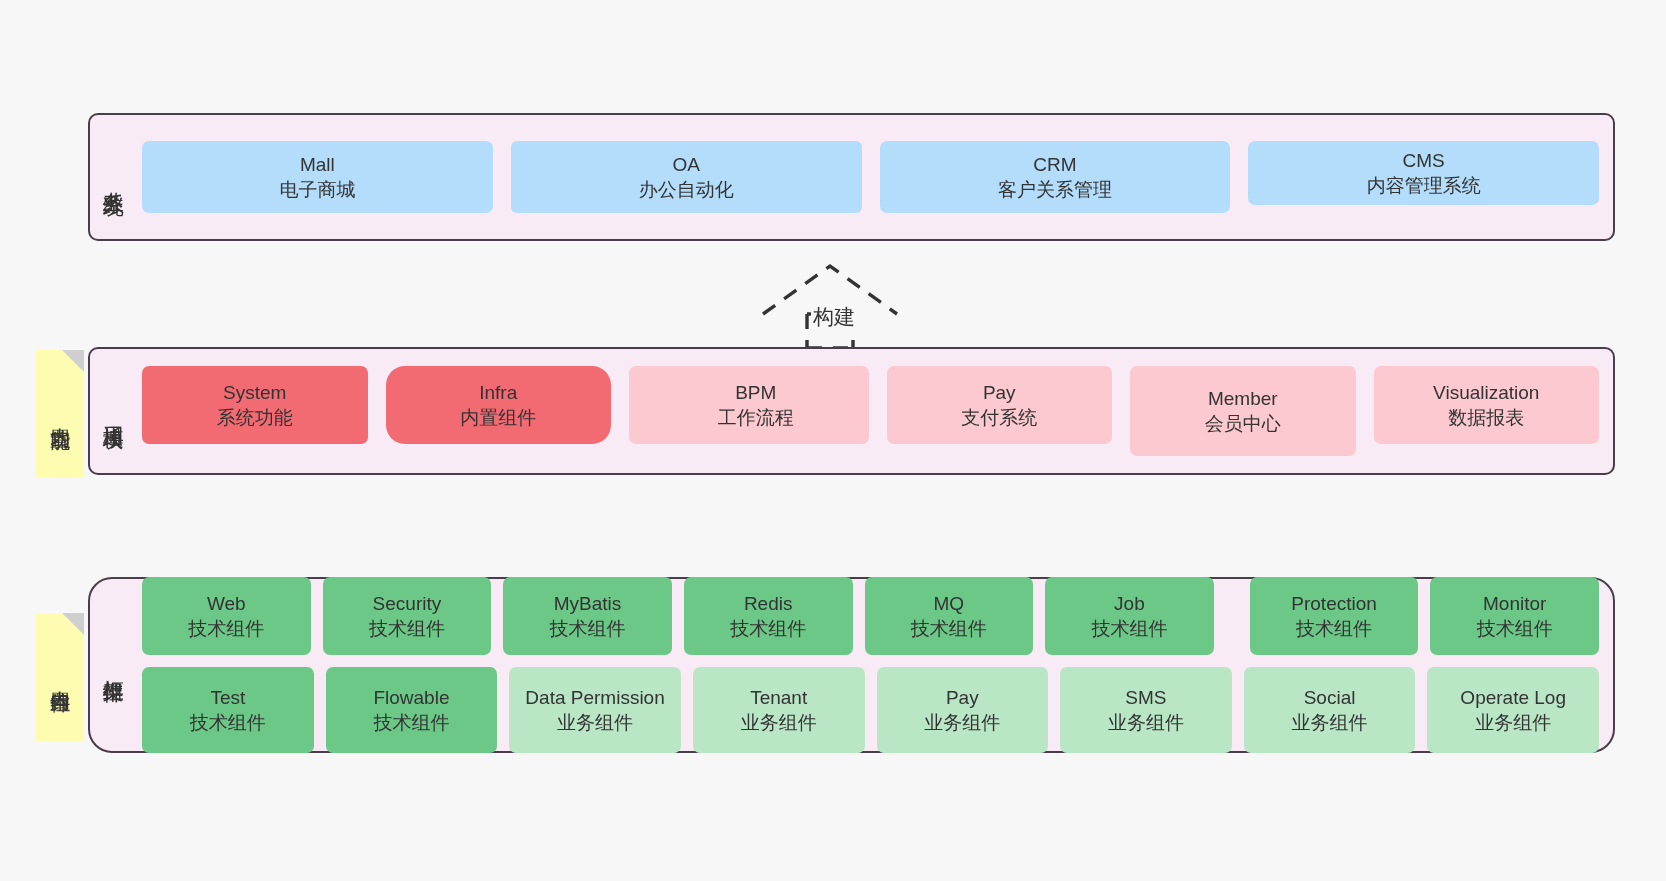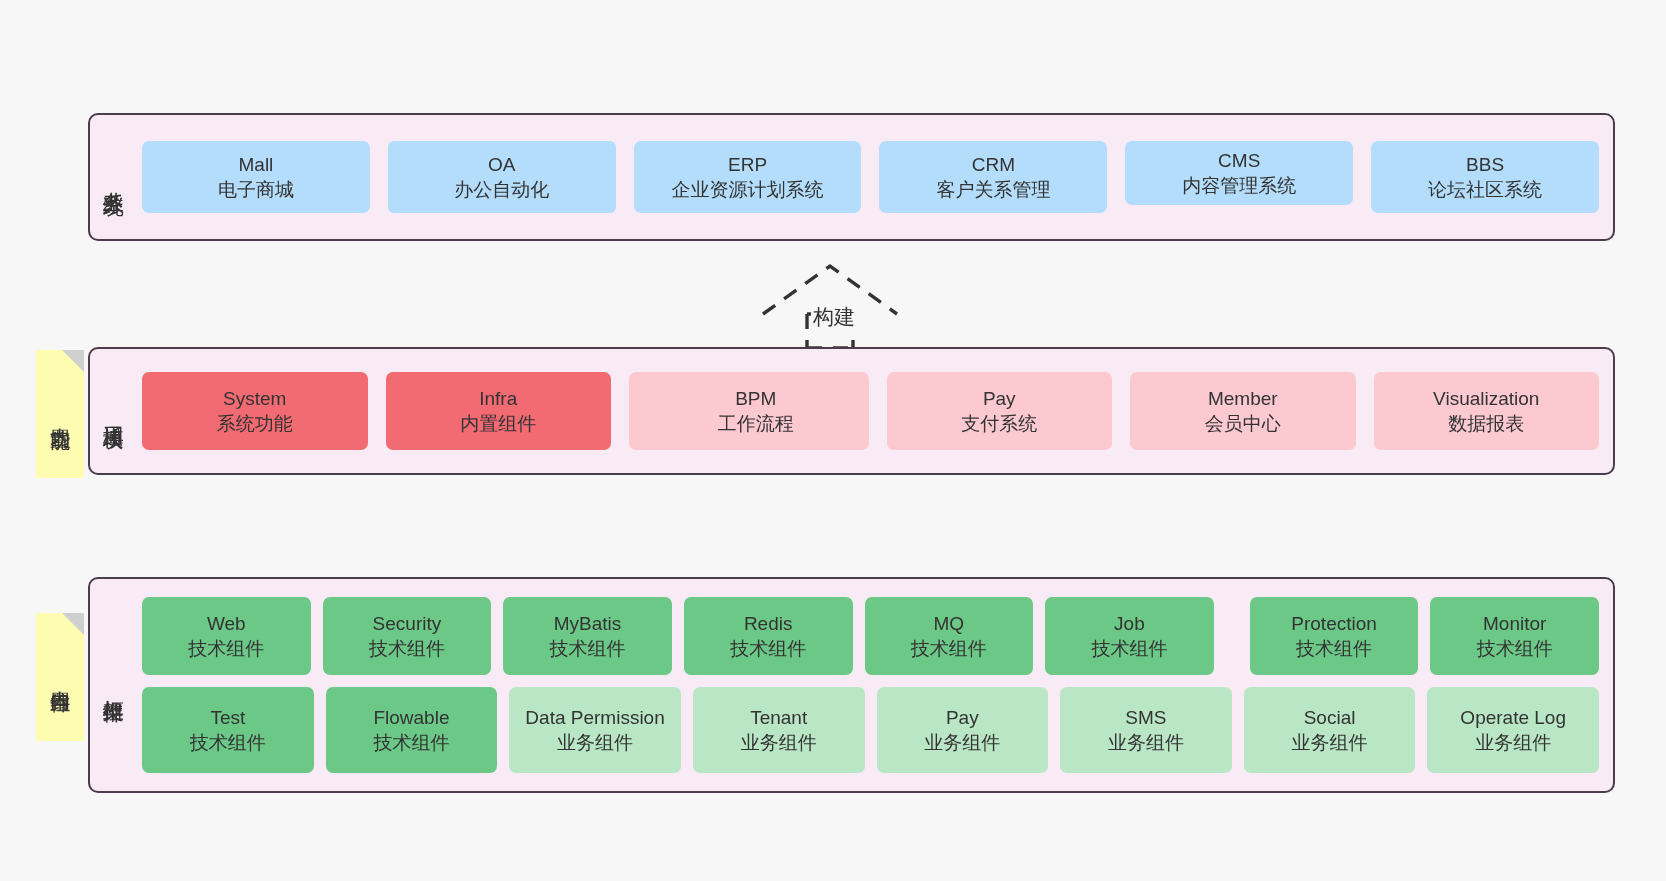--- a/index.html
+++ b/index.html
@@ -123,34 +123,26 @@
       <div class="row">
         <div class="cell c-blue" style="height:72px;">
           <div class="en">Mall</div>
           <div class="cn">电子商城</div>
         </div>
         <div class="cell c-blue" style="height:72px;border-radius:6px;">
           <div class="en">OA</div>
           <div class="cn">办公自动化</div>
         </div>
         <div class="cell c-blue" style="height:72px;">
-          <div class="en">ERP</div>
-          <div class="cn">企业资源计划系统</div>
-        </div>
-        <div class="cell c-blue" style="height:72px;">
           <div class="en">CRM</div>
           <div class="cn">客户关系管理</div>
         </div>
         <div class="cell c-blue" style="height:64px;">
           <div class="en">CMS</div>
           <div class="cn">内容管理系统</div>
-        </div>
-        <div class="cell c-blue" style="height:72px;">
-          <div class="en">BBS</div>
-          <div class="cn">论坛社区系统</div>
         </div>
       </div>
     </div>
   </div>
 
   <div class="arrow" style="left:755px;top:262px;">
     <svg width="150" height="88" viewBox="0 0 150 88">
       <path d="M 8 52 L 75 4 L 142 52" fill="none" stroke="#333" stroke-width="3.4" stroke-dasharray="15,11" stroke-linecap="butt"></path>
       <path d="M 52 52 L 98 52" fill="none" stroke="#333" stroke-width="3.4" stroke-dasharray="15,11"></path>
       <path d="M 52 52 L 52 86" fill="none" stroke="#333" stroke-width="3.4" stroke-dasharray="15,11"></path>
@@ -166,51 +158,51 @@
   </div>
 
   <div class="layer" id="layer-common" style="left:88px;top:347px;width:1527px;height:128px;">
     <div class="layer-title">通用模块</div>
     <div class="layer-body">
       <div class="row">
         <div class="cell c-red" style="height:78px;">
           <div class="en">System</div>
           <div class="cn">系统功能</div>
         </div>
-        <div class="cell c-red" style="height:78px;">
+        <div class="cell c-red" style="height:78px;border-radius:19px;">
           <div class="en">Infra</div>
           <div class="cn">内置组件</div>
         </div>
         <div class="cell c-pink" style="height:78px;padding-left:18px;">
           <div class="en">BPM</div>
           <div class="cn">工作流程</div>
         </div>
         <div class="cell c-pink" style="height:78px;">
           <div class="en">Pay</div>
           <div class="cn">支付系统</div>
         </div>
-        <div class="cell c-pink" style="height:78px;">
+        <div class="cell c-pink" style="height:90px;">
           <div class="en">Member</div>
           <div class="cn">会员中心</div>
         </div>
         <div class="cell c-pink" style="height:78px;">
           <div class="en">Visualization</div>
           <div class="cn">数据报表</div>
         </div>
       </div>
     </div>
   </div>
 
 
   <div class="note" style="left:36px;top:613px;width:48px;height:128px;">
     <span class="fold"></span>
     <span>内置组件</span>
   </div>
 
-  <div class="layer" id="layer-framework" style="left:88px;top:577px;width:1527px;height:216px;">
+  <div class="layer" id="layer-framework" style="left:88px;top:577px;width:1527px;height:176px;border-radius:24px;">
     <div class="layer-title">框架组件</div>
     <div class="layer-body" style="gap:12px;padding:0 14px 0 6px;">
 
       <div class="row" style="gap:12px;">
         <div class="cell c-green" style="height:78px;">
           <div class="en">Web</div>
           <div class="cn">技术组件</div>
         </div>
         <div class="cell c-green" style="height:78px;">
           <div class="en">Security</div>

